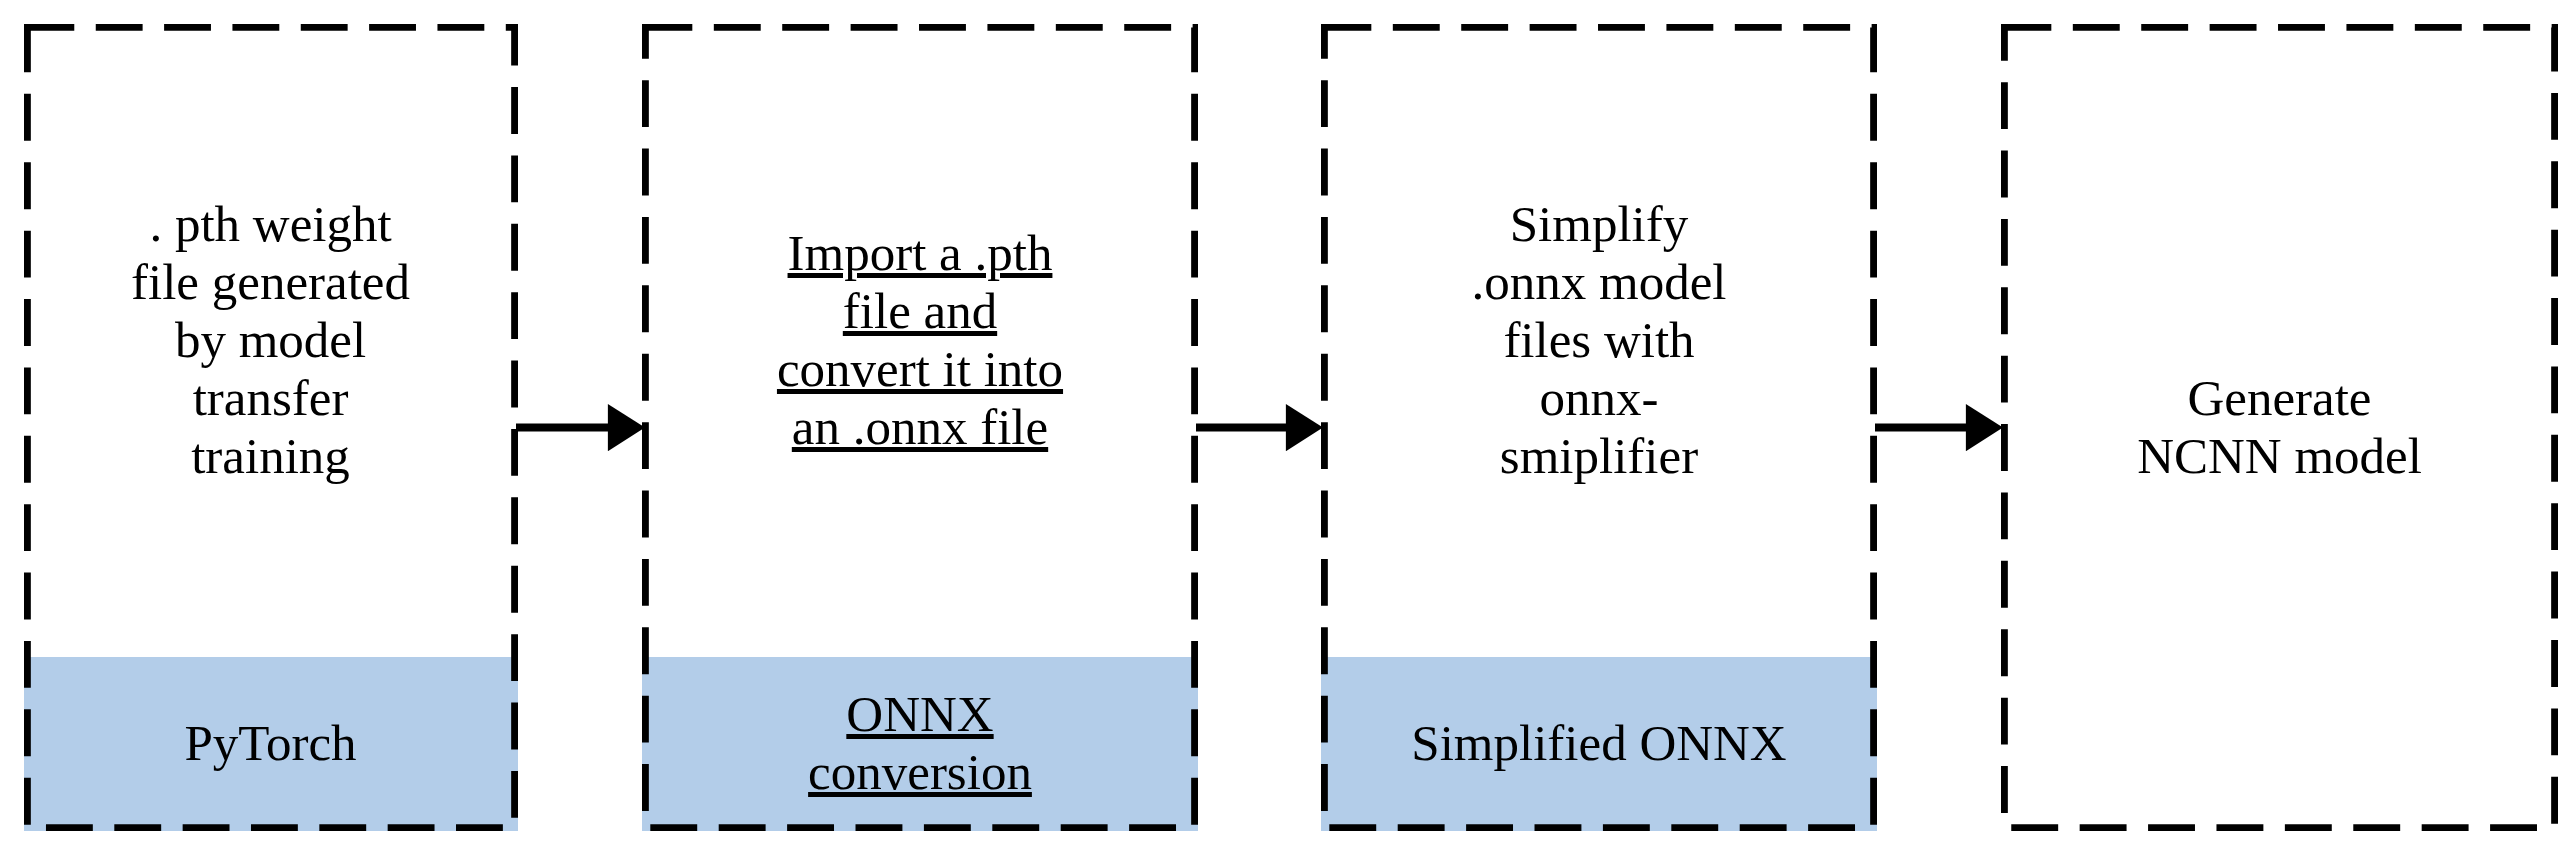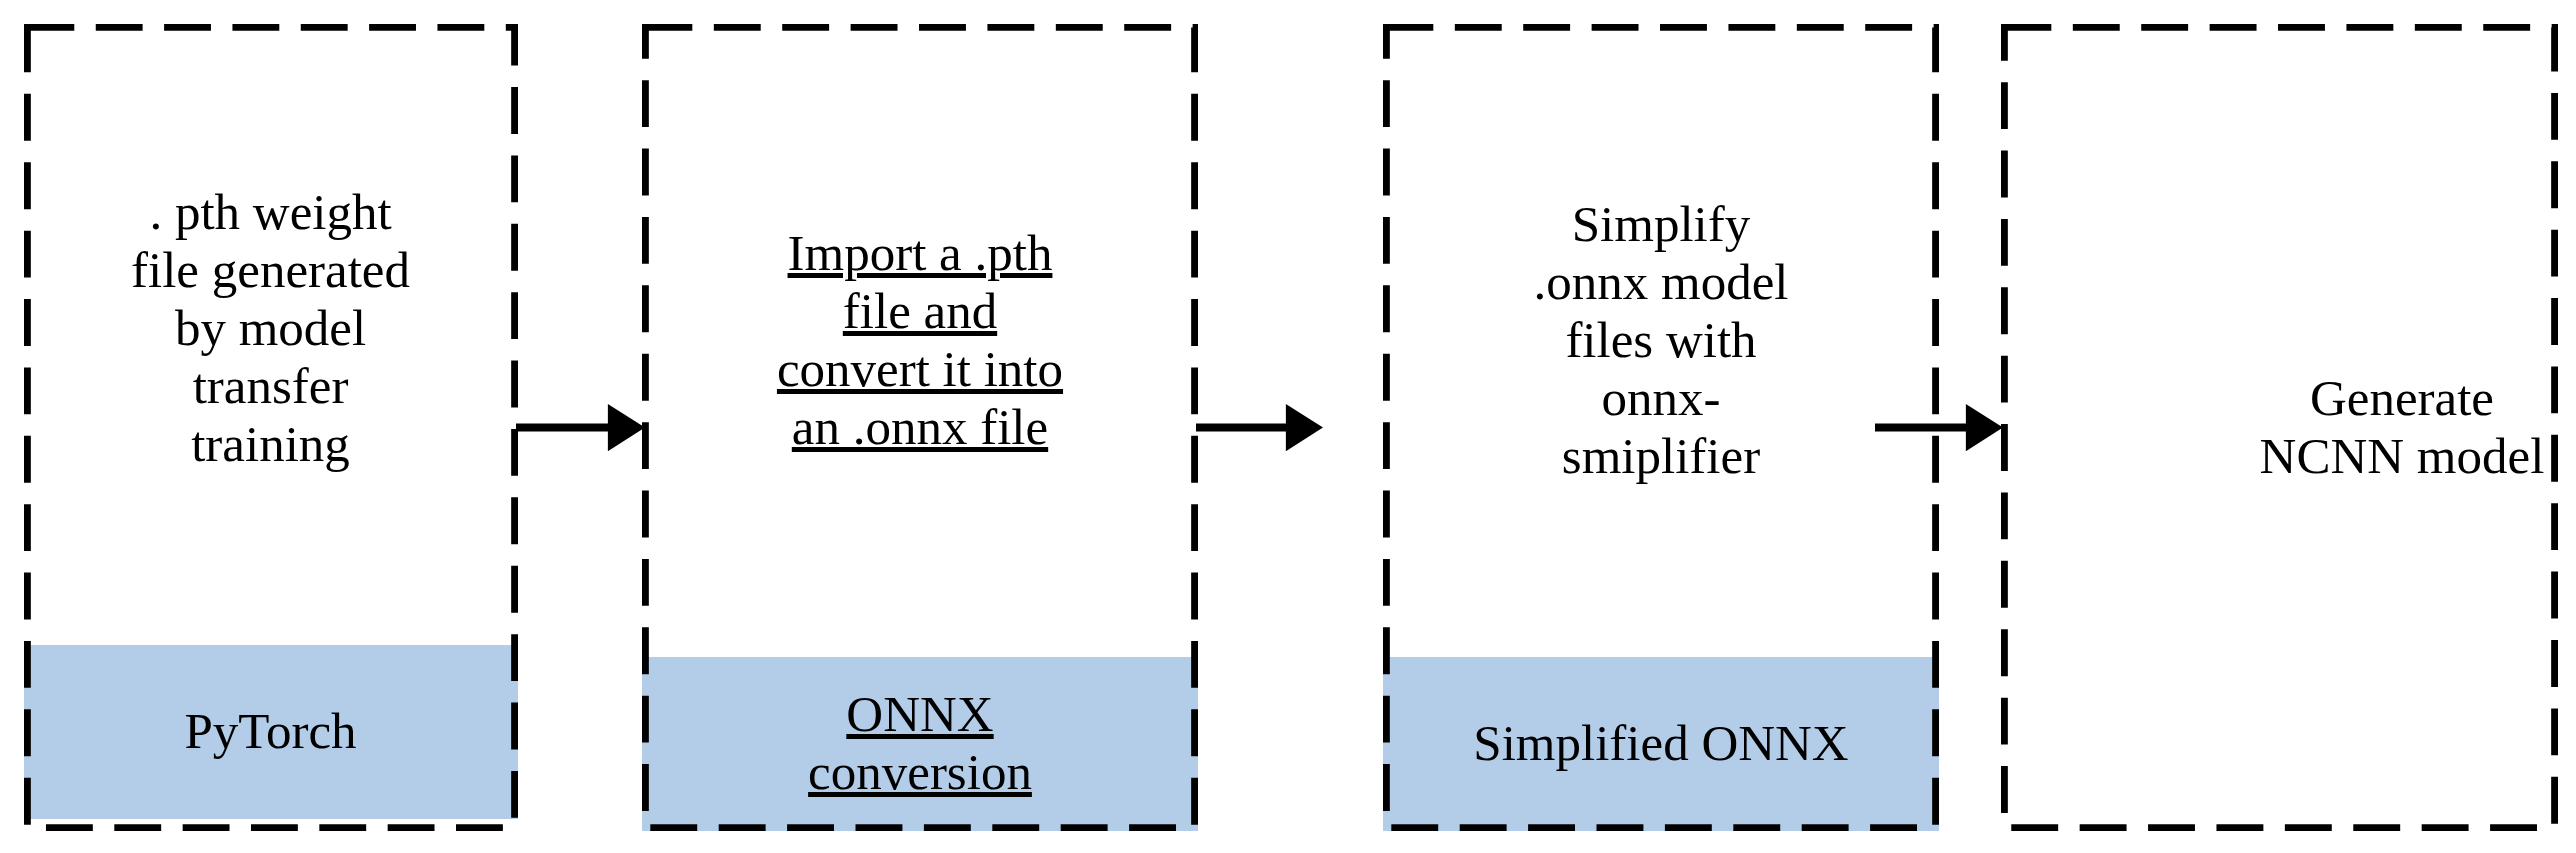--- a/index.html
+++ b/index.html
@@ -79,25 +79,25 @@
     font-size: 51px;
     line-height: 1.12;
     color: #000000;
     text-align: center;
     white-space: pre-line;
   }
 
   
   #stage-1 { left: 23.5px;   width: 494px; }
   #stage-2 { left: 642px;  width: 556px; text-decoration: underline; }
-  #stage-3 { left: 1383px; width: 556px; }
-  #stage-4 { left: 2001px; width: 557px; align-items: flex-end; }
+  #stage-3 { left: 1321px; width: 556px; }
+  #stage-4 { left: 2001px; width: 557px; }
 
   
-  #stage-1 .stage-footer { margin: 12px 0px; }
+  #stage-1 .stage-footer { margin: 0 0px; }
 
   
   .arrow {
     position: absolute;
     top: 396px;
     height: 63px;
     z-index: 4;
   }
   #arrow-1 { left: 516px;  width: 129px; }
   #arrow-2 { left: 1196px; width: 127px; }

